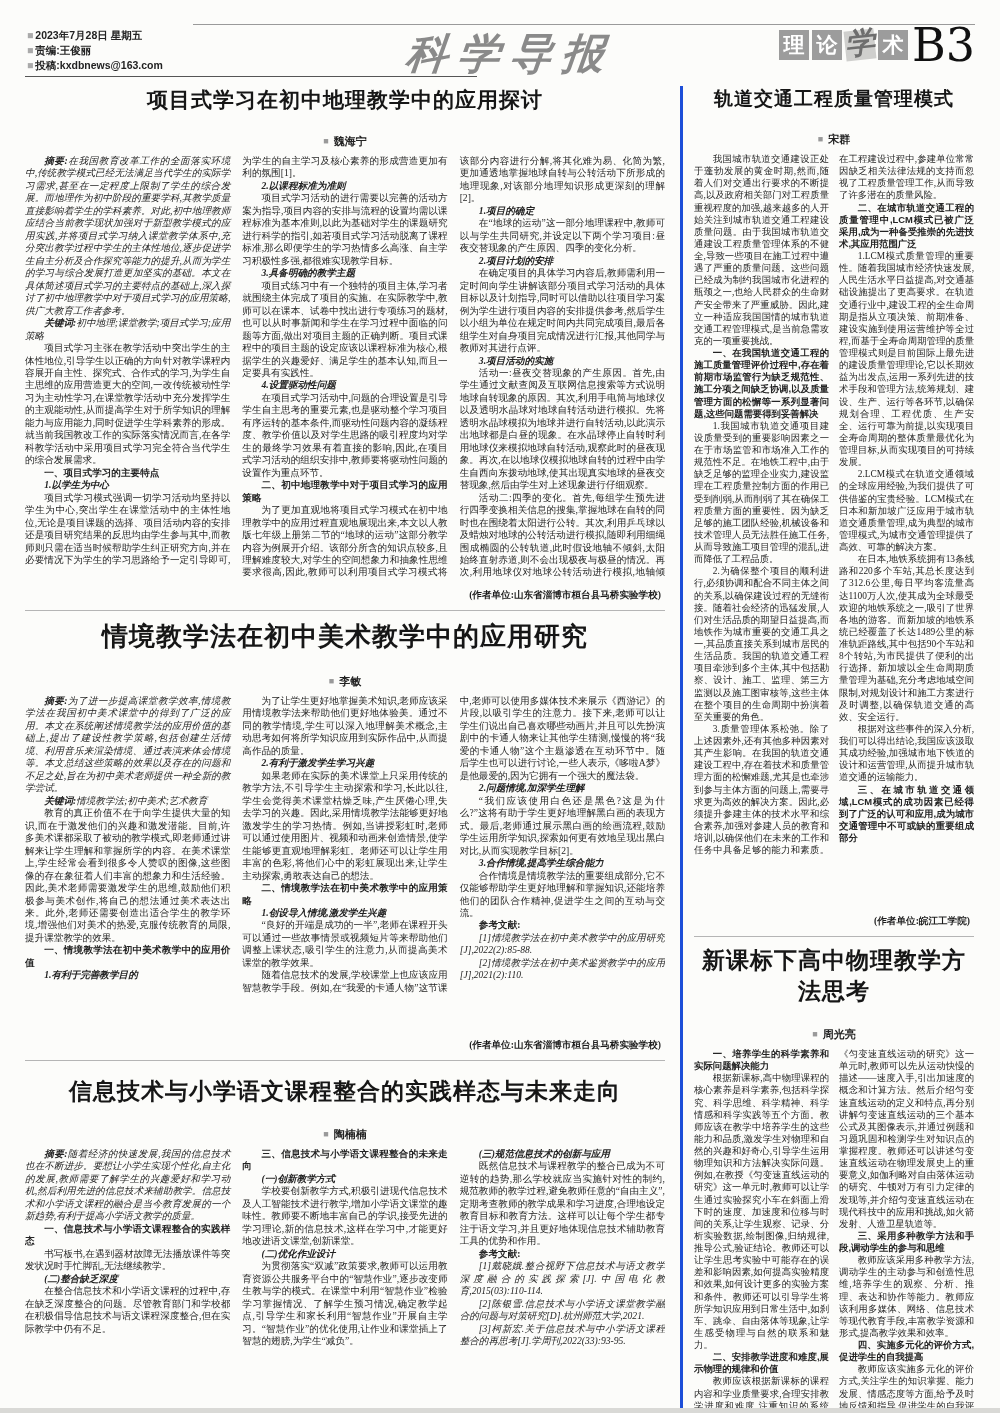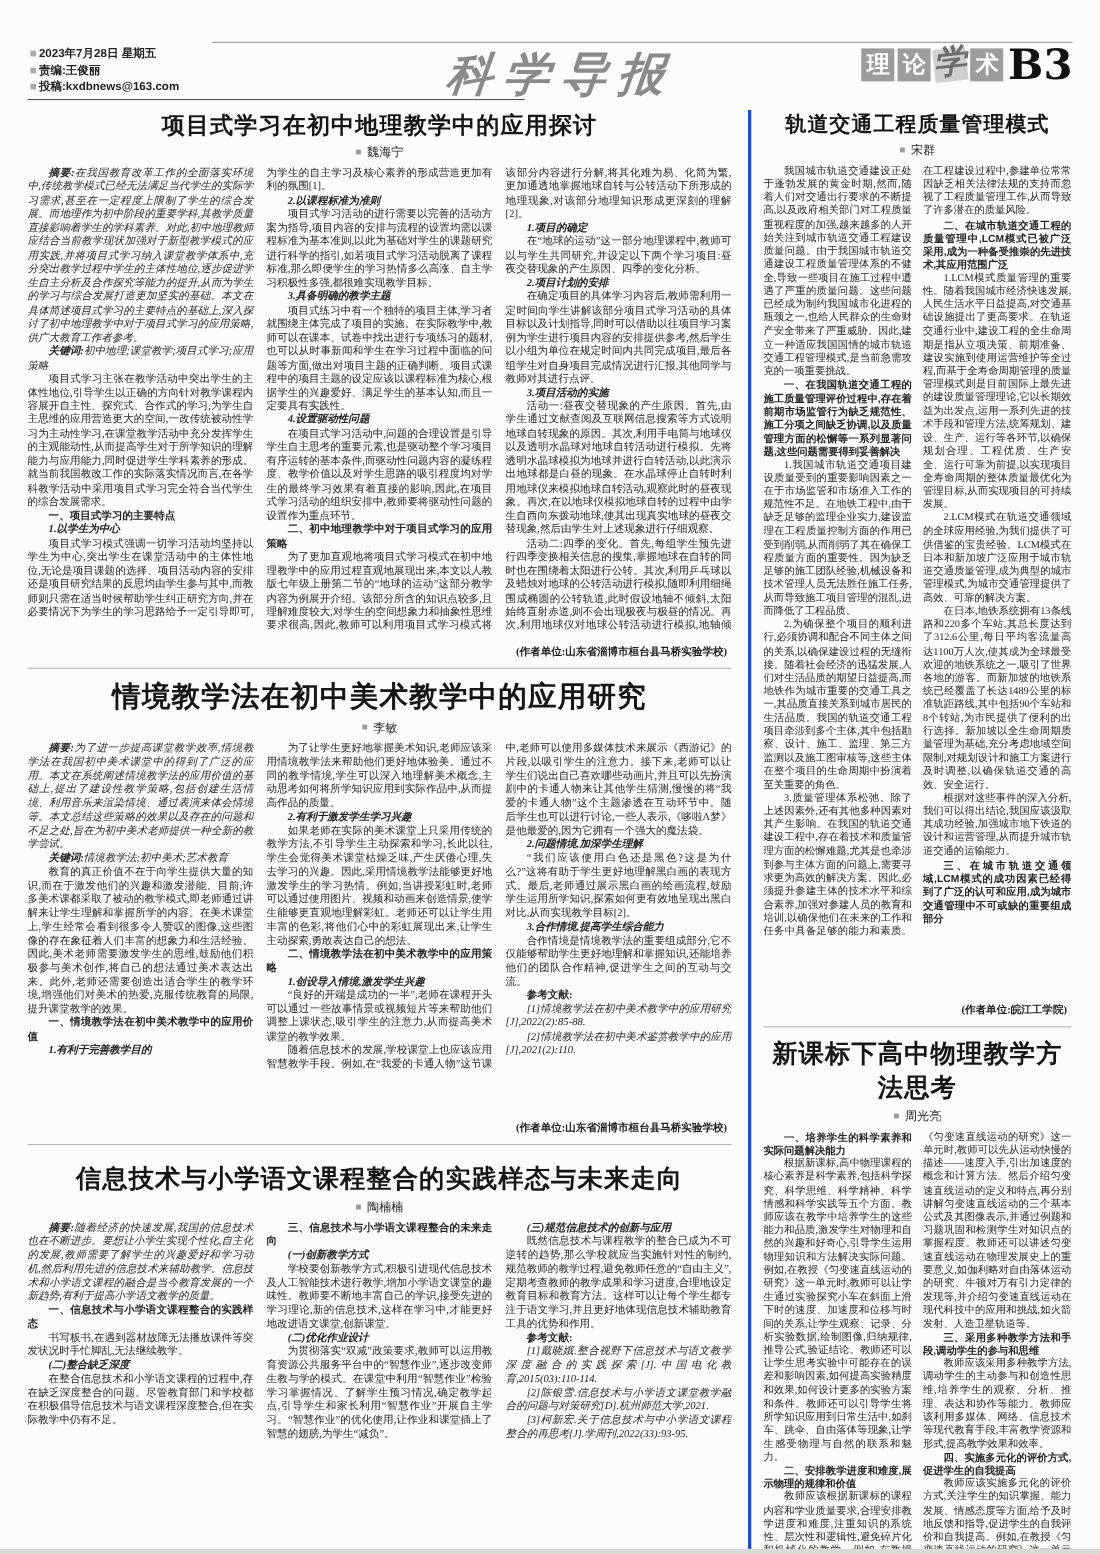--- a/index.html
+++ b/index.html
@@ -1,48 +1,48 @@
 <!DOCTYPE html>
 <html><head>
 <meta charset="utf-8">
 <style>
   * { margin:0; padding:0; box-sizing:border-box; }
   body { background:#e8e8e6; font-family:"Liberation Serif", serif; }
   .page { position:relative; width:1000px; height:1413px; margin:0 auto; background:#fcfcfa;
-          padding:32px 25px 8px; overflow:hidden; color:#1c1c1c; }
+          padding:18px 25px 8px; overflow:hidden; color:#1c1c1c; }
   
   .hdr { position:relative; height:62px; margin-bottom:6px; }
   .hdr-rule-top { position:absolute; left:168px; right:0; top:6px; border-top:1px solid #9a9a9a; }
   .hdr-rule-left { position:absolute; left:0; width:452px; top:58px; border-top:1.5px solid #555; }
   .hdr-info { position:absolute; left:2px; top:10px; font-family:"Liberation Sans",sans-serif;
               font-size:10.5px; line-height:15px; font-weight:bold; color:#222; }
   .hdr-info p b { color:#aaa; font-weight:normal; margin-right:2px; }
   .masthead { position:absolute; left:320px; top:8px; width:330px; text-align:center;
               font-family:"DejaVu Serif",serif; font-style:italic; font-weight:bold;
               font-size:42px; color:#8a8a8a; letter-spacing:10px; transform:skewX(-6deg); }
   .badge { position:absolute; right:0; top:12px; display:flex; align-items:center; }
   .badge .bx { width:30px; height:30px; background:#9c9c9c; color:#fff; font-family:"Liberation Sans",sans-serif;
                font-weight:bold; font-size:21px; line-height:30px; text-align:center; margin-left:3px; }
   .badge .bx.cal { background:#cfcfcd; color:#6e6e6e; font-size:30px; font-family:"DejaVu Serif",serif;
                    font-style:italic; line-height:26px; transform:rotate(-6deg); }
-  .badge .pgno { font-family:"DejaVu Serif",serif; font-weight:bold; font-size:38px; color:#111;
+  .badge .pgno { font-family:"DejaVu Serif",serif; font-weight:normal; font-size:46px; color:#111;
                  margin-left:4px; line-height:30px; }
   
   .main { display:grid; grid-template-columns:640px 294px; column-gap:15px; }
   .rcol { border-left:3px solid #1d4ed8; padding-left:11px; }
   .art-divider { border-top:1px solid #b5b5b5; margin:8px 0; }
   
   .art-title { text-align:center; font-family:Liberation Mono, monospace; font-weight:bold; color:#161616; }
   .t-a1 { font-size:21px; letter-spacing:1px; }
   .t-a2 { font-size:19px; letter-spacing:1px; }
   .t-a3 { font-size:26px; letter-spacing:1px; }
   .t-a4 { font-size:23px; letter-spacing:1px;margin-top:15px; }
   .t-a5 { font-size:23px; letter-spacing:1px; }
-  .byline { text-align:center; font-family:"Liberation Sans",sans-serif; font-size:11px; font-weight:normal;
-            margin:3px 0 6px; color:#222; }
+  .byline { text-align:center; font-family:"Liberation Sans",sans-serif; font-size:11px; font-weight:bold;
+            margin:20px 0 6px; color:#222; }
   .byline .sq { color:#999; font-size:9px; margin-right:5px; vertical-align:1px; }
   .body-cols { column-gap:12px; text-align:justify; overflow:hidden; color:#242424; }
   .cols3 { column-count:3; font-size:9.6px; line-height:1.3; }
   .cols2 { column-count:2; column-gap:10px; font-size:9.4px; line-height:1.29; }
   .body-cols p { text-indent:2em; margin:0; }
   .t-abs, .t-kw { font-style:italic; }
   .t-abs b, .t-kw b { font-style:italic; }
   .t-h1 { font-weight:bold; font-family:"Liberation Sans",sans-serif; text-indent:1em; font-style:normal; }
   .t-h2 { font-weight:bold; font-style:italic; }
   .t-refh { font-weight:bold; }

